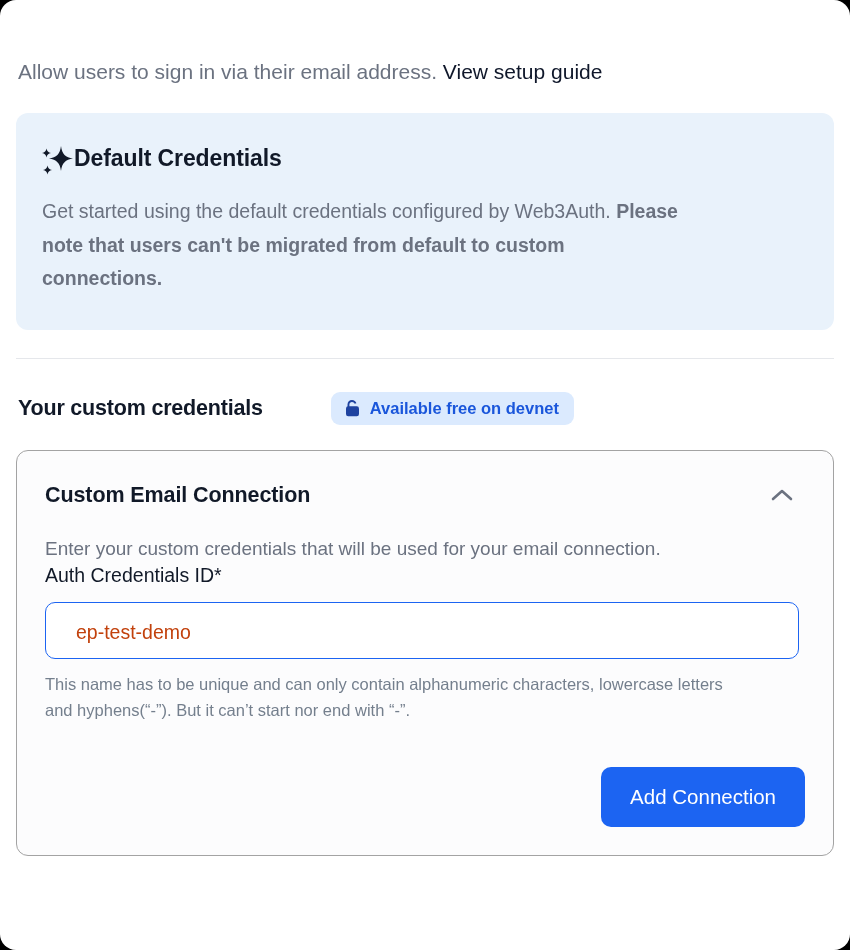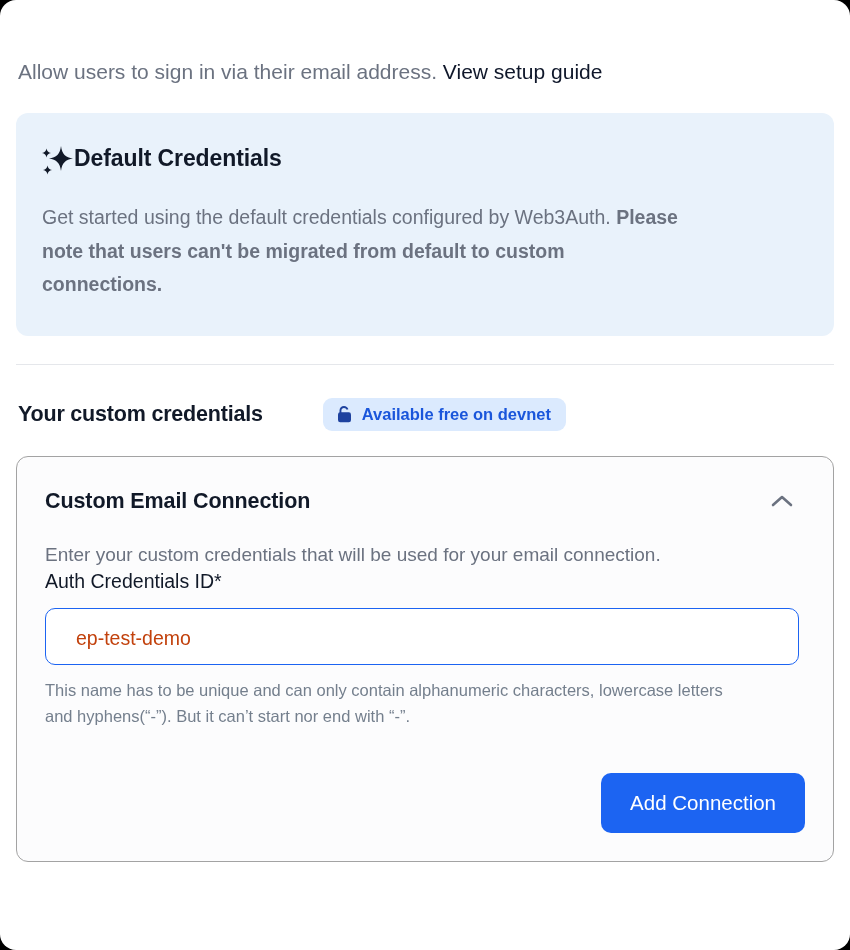--- a/index.html
+++ b/index.html
@@ -47,34 +47,34 @@
     padding: 32px 26px 34px 26px;
   }
   .info-box-header {
     display: flex; 
   }
   .sparkles-icon { line-height: 0; flex: 0 0 auto; }
   .info-box-title {
     font-size: 23px; font-weight: 600; color: #111928; letter-spacing: -0.1px;
   }
   .info-box-body {
-    margin-top: 22px;
+    margin-top: 16px;
     font-size: 19.5px; color: #6b7280; line-height: 1.72;
     max-width: 648px;
   }
   .info-box-body .bold-note { font-weight: 700; }
   
   .divider {
     border: none; border-top: 1px solid #e5e7eb;
     margin: 28px 0 0 0;
   }
   
   .section-row {
     margin-top: 33px; padding: 0 2px;
-    display: flex; align-items: center; gap: 12px;
+    display: flex; align-items: center; gap: 20px;
   }
   .section-heading {
     font-size: 21.5px; font-weight: 700; color: #111928; letter-spacing: -0.2px;
   }
   .devnet-badge {
     display: inline-flex; align-items: center; gap: 9px;
     background: #dbeafe;
     border-radius: 9px;
     padding: 7px 15px 7px 13px;
     margin-left: 48px;

